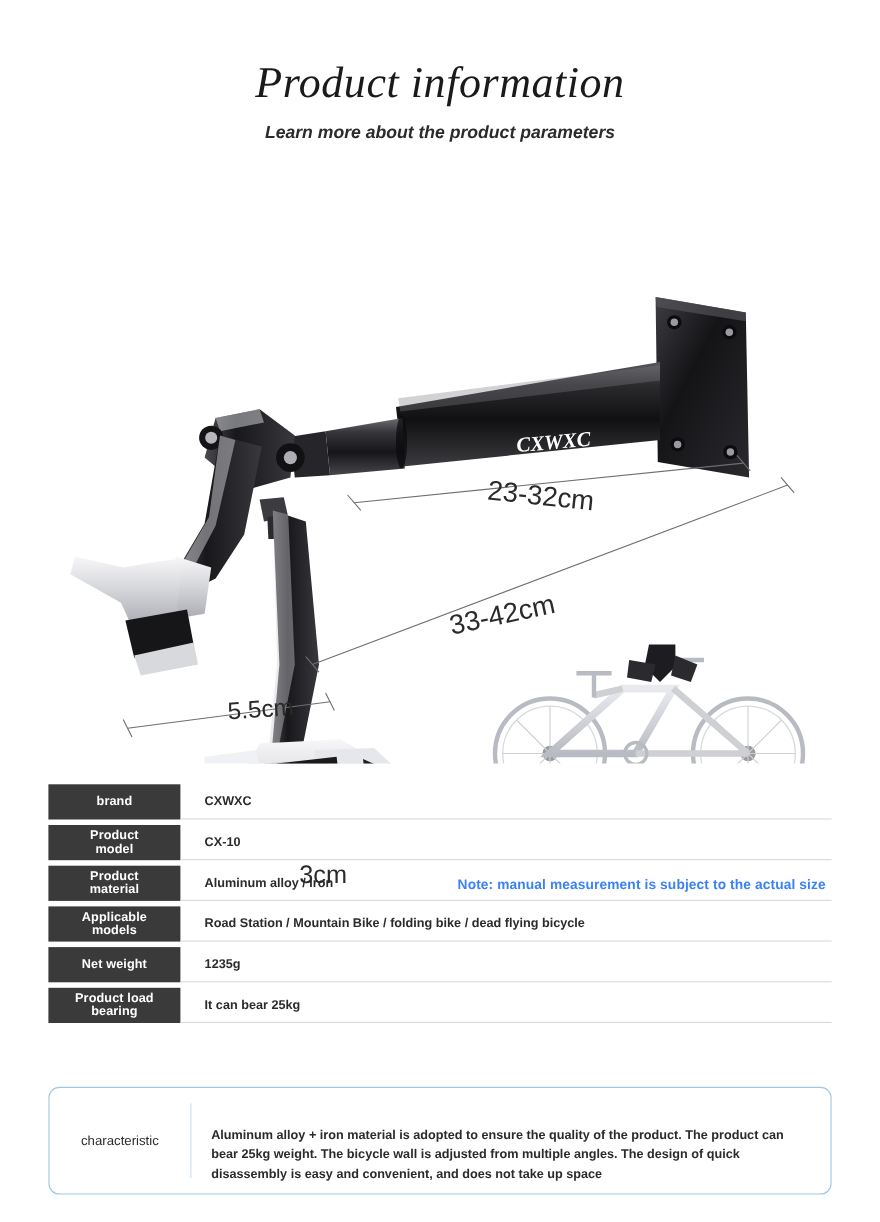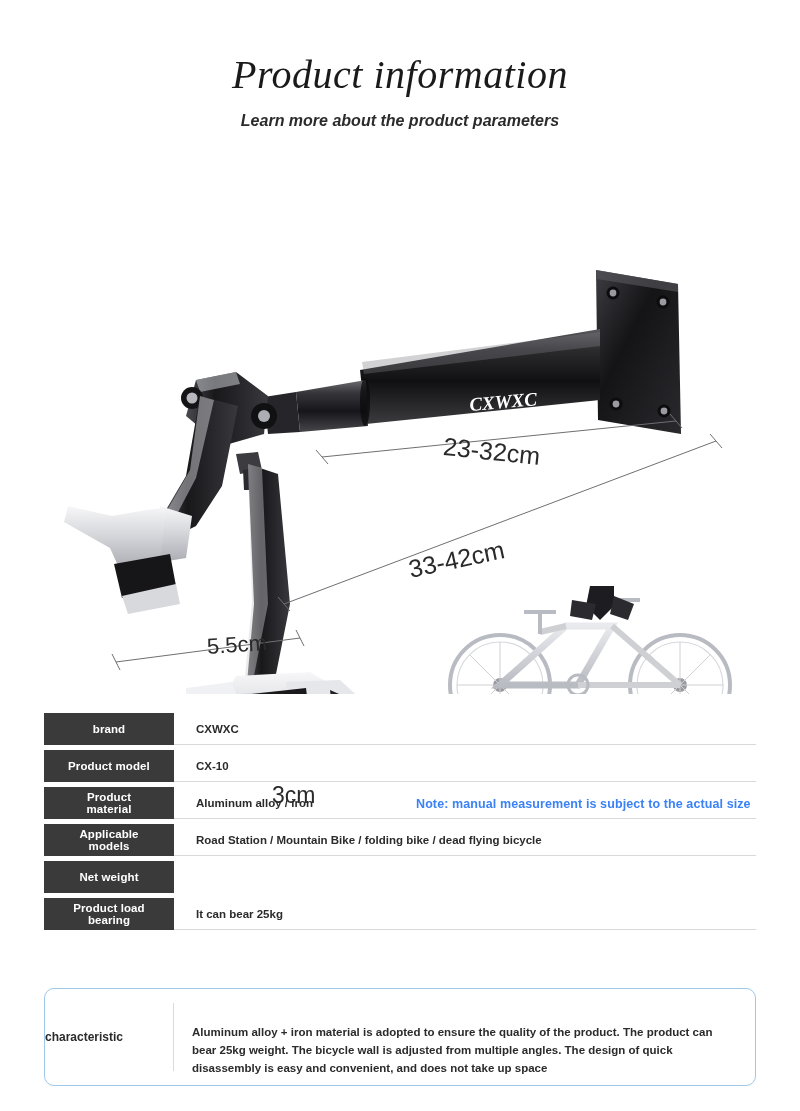--- a/index.html
+++ b/index.html
@@ -90,21 +90,21 @@
     top: 713px;
     width: 712px;
   }
   .spec-row {
     display: flex;
     align-items: stretch;
     margin-bottom: 5px;
     position: relative;
   }
   .spec-key {
-    width: 130px;
+    width: 120px;
     min-height: 32px;
     background: #3a3a3a;
     color: #ffffff;
     font-size: 11.5px;
     font-weight: bold;
     display: flex;
     align-items: center;
     justify-content: center;
     text-align: center;
     padding: 0 20px;
@@ -132,23 +132,23 @@
     width: 712px;
     height: 98px;
     border: 1px solid #9ec7e8;
     border-radius: 10px;
     box-sizing: border-box;
     display: flex;
     align-items: center;
   }
   .char-key {
     width: 128px;
-    text-align: left;
+    text-align: center;
     font-size: 12px;
-    font-weight: bold;
+    font-weight: normal;
     color: #2b2b2b;
   }
   .char-divider {
     width: 1px;
     align-self: stretch;
     margin: 14px 0;
     background: #c9dff0;
   }
   .char-val {
     flex: 1;
@@ -323,20 +323,21 @@
   <div class="spec-row">
     <div class="spec-key">Product material</div>
     <div class="spec-val">Aluminum alloy / iron</div>
   </div>
   <div class="spec-row">
     <div class="spec-key">Applicable models</div>
     <div class="spec-val">Road Station / Mountain Bike / folding bike / dead flying bicycle</div>
   </div>
   <div class="spec-row">
     <div class="spec-key">Net weight</div>
+    <div class="spec-val">1235g</div>
   </div>
   <div class="spec-row">
     <div class="spec-key">Product load bearing</div>
     <div class="spec-val">It can bear 25kg</div>
   </div>
 </div>
 
 <div class="char-box">
   <div class="char-key">characteristic</div>
   <div class="char-divider"></div>

